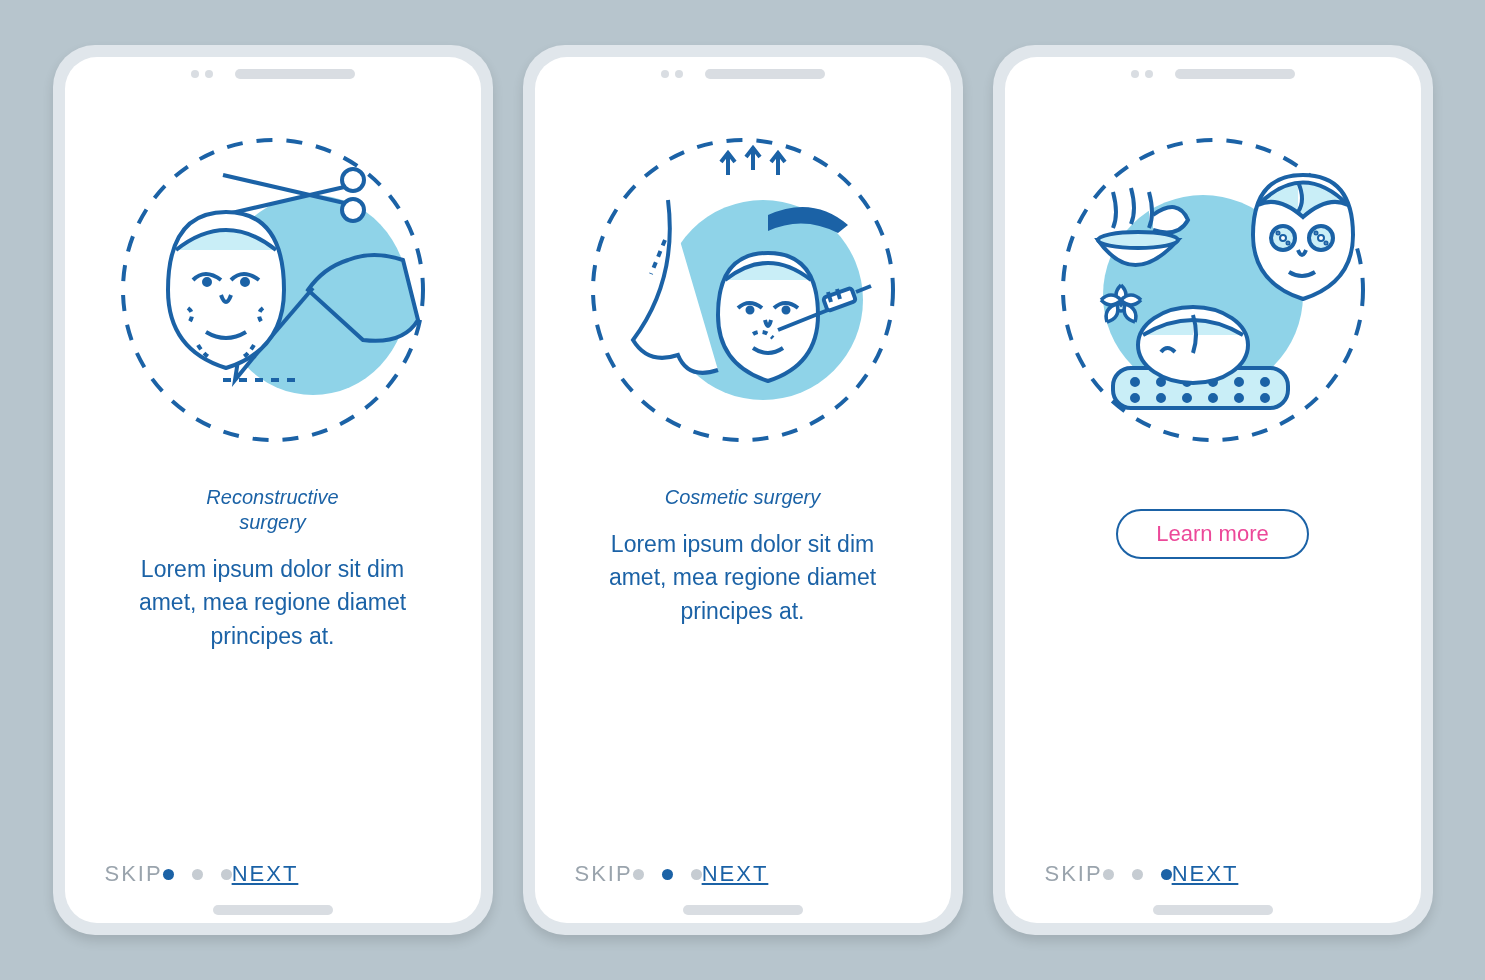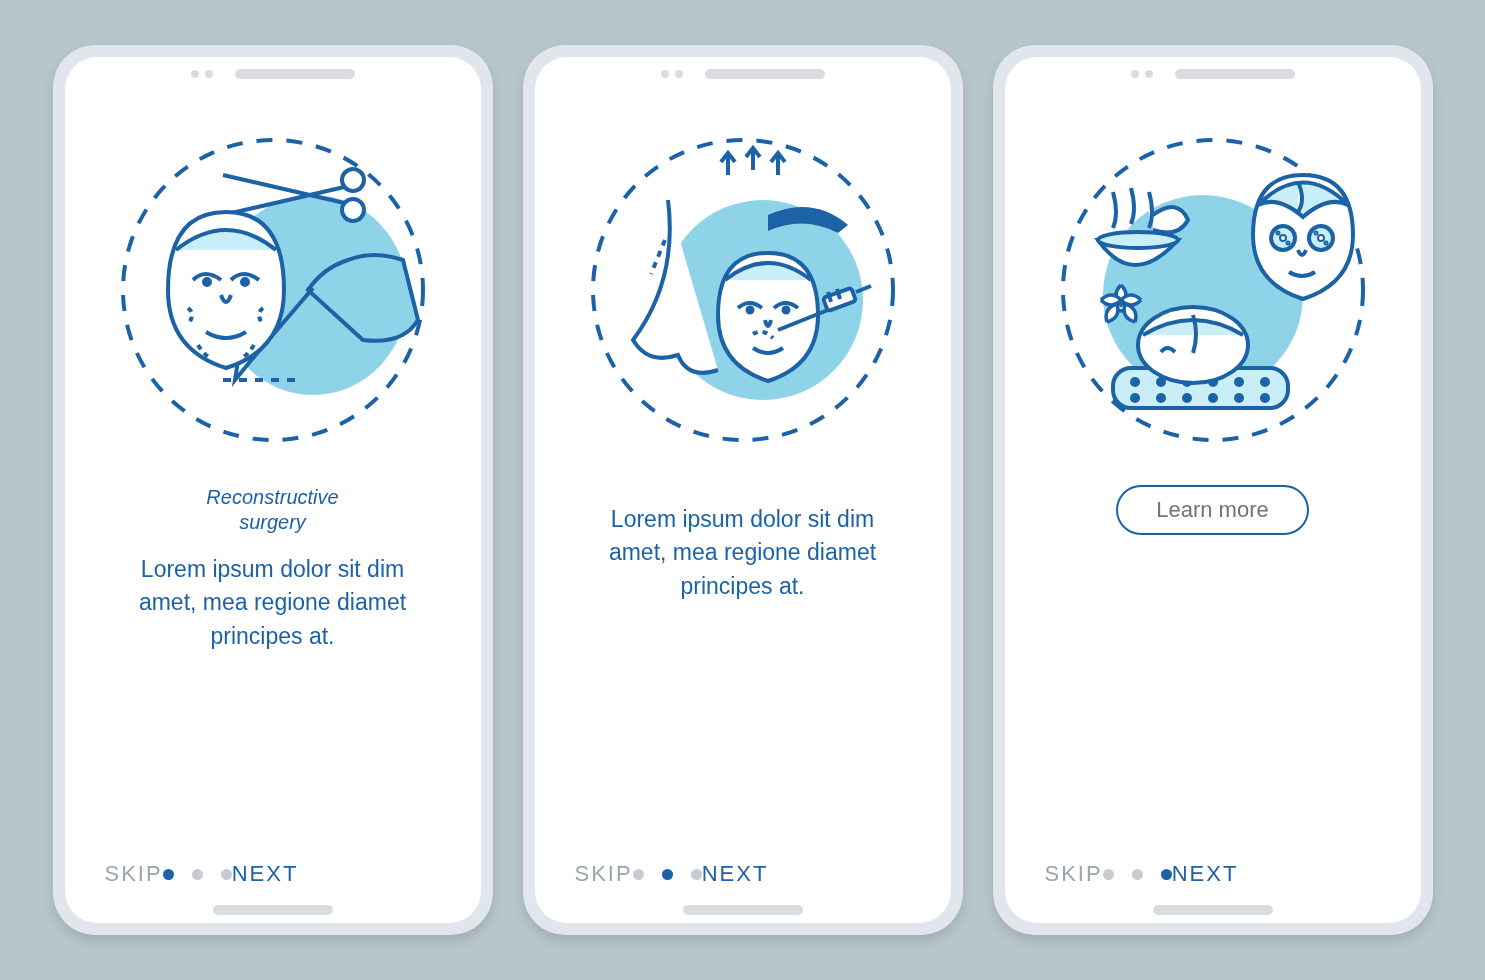--- a/index.html
+++ b/index.html
@@ -68,41 +68,42 @@
     font-style: italic;
   }
   .desc {
     color: #1b62a6;
     font-size: 23px;
     line-height: 1.45;
     margin-top: 18px;
     max-width: 320px;
   }
   .cta {
+    margin-top: 24px;
     border: 2.5px solid #1b62a6;
-    color: #737373;
+    color: #ec4899;
     background: #fff;
     border-radius: 30px;
     padding: 10px 38px;
     font-size: 22px;
     cursor: pointer;
   }
   .footer {
     display: flex;
     align-items: center;
     padding: 0 40px 18px;
   }
   .skip, .next {
     font-size: 22px;
     letter-spacing: 2px;
     font-weight: 500;
     cursor: pointer;
   }
   .skip { color: #9aa4ad; }
-  .next { color: #1b62a6; }
+  .next { color: #1b62a6; text-decoration: underline; }
   .dots { display:flex; gap:18px; }
   .dots span {
     width:11px; height:11px; border-radius:50%; background:#c6ccd2; display:block;
   }
   .dots span.active { background:#1b62a6; }
   .homebar {
     width: 120px; height: 10px; border-radius: 6px; background:#d9dde2;
     margin: 0 auto 8px;
   }
 </style>
@@ -211,20 +212,21 @@
           <line x1="205" y1="210" x2="260" y2="188"></line>
           <rect x="250" y="178" width="30" height="14" rx="3" transform="rotate(-20 250 178)"></rect>
           <line x1="283" y1="172" x2="298" y2="166"></line>
           <line x1="255" y1="172" x2="258" y2="182"></line>
           <line x1="264" y1="169" x2="267" y2="179"></line>
           <path d="M180 214 q10 -6 20 4" stroke-dasharray="5 5"></path>
         </g>
       </svg>
     </div>
     <div class="content">
+      <div class="title">Cosmetic surgery</div>
       <div class="desc">Lorem ipsum dolor sit dim amet, mea regione diamet principes at.</div>
     </div>
     <div class="footer">
       <span class="skip">SKIP</span>
       <div class="dots">
         <span></span>
         <span class="active"></span>
         <span></span>
       </div>
       <span class="next">NEXT</span>

